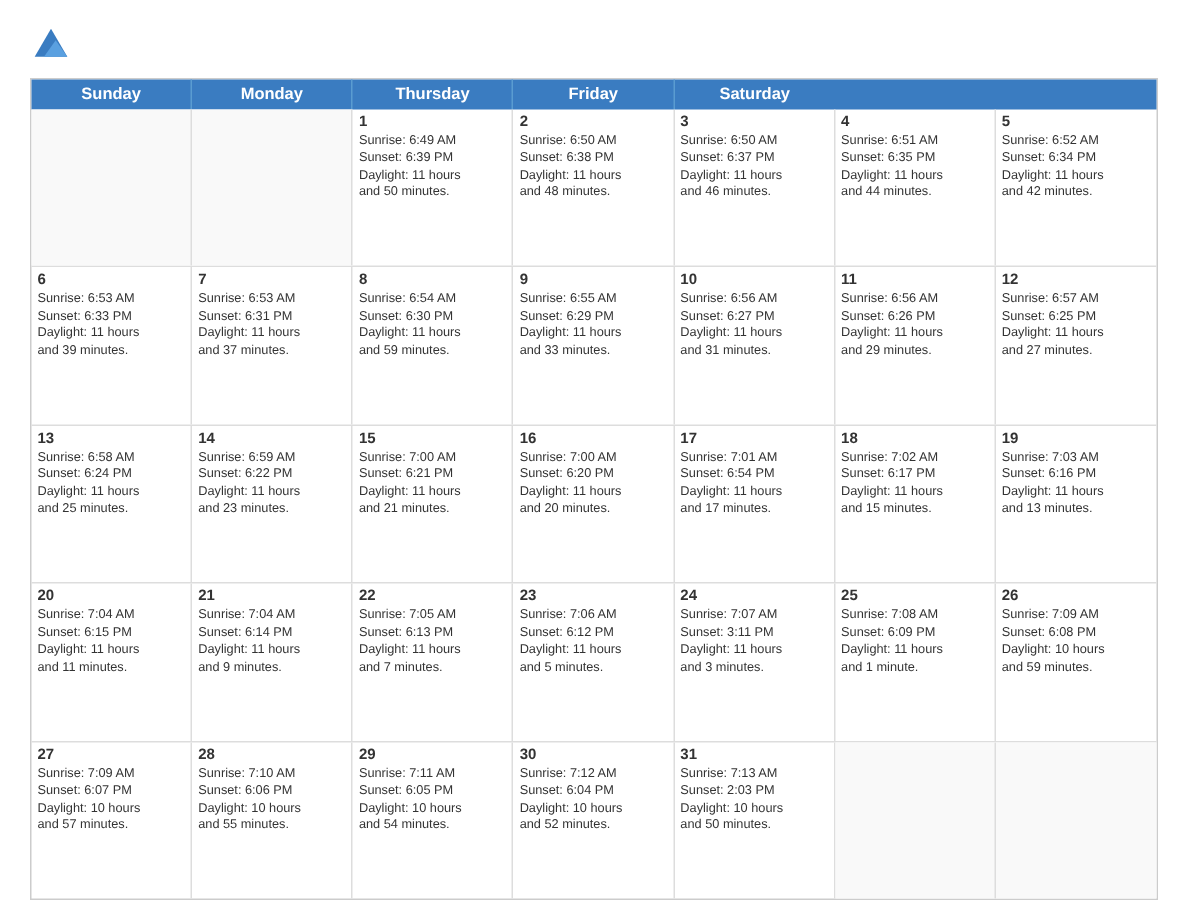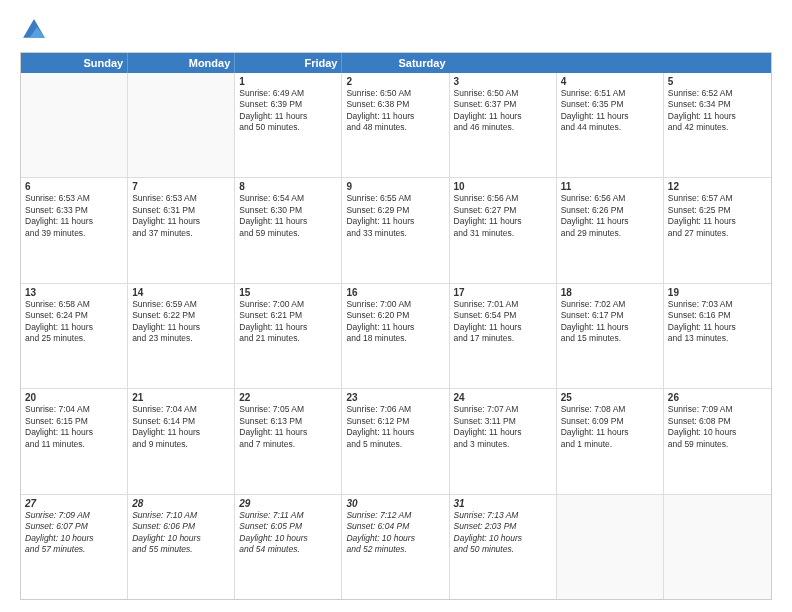--- a/index.html
+++ b/index.html
@@ -63,36 +63,36 @@
     .cal-header-row {
       display: grid;
       grid-template-columns: repeat(7, 1fr);
       background: #3a7cc1;
     }
     .cal-header-cell {
       color: #fff;
       font-size: 11px;
       font-weight: bold;
       padding: 4px 4px;
-      text-align: right;
+      text-align: center;
       border-right: 1px solid #5a9cd1;
     }
     .cal-header-cell:last-child { border-right: none; }
     .cal-body {
       flex: 1;
       display: flex;
       flex-direction: column;
     }
     .cal-week {
       display: grid;
       grid-template-columns: repeat(7, 1fr);
       flex: 1;
       border-bottom: 1px solid #ddd;
     }
-    .cal-week:last-child { border-bottom: none; font-style: italic; }
+    .cal-week:last-child { border-bottom: none; }
     .cal-cell {
       border-right: 1px solid #ddd;
       padding: 3px 4px;
       font-size: 8.5px;
       color: #333;
       vertical-align: top;
       min-height: 0;
     }
     .cal-cell:last-child { border-right: none; }
     .day-num {
@@ -125,20 +125,21 @@
     <div class="title-block">
       <div class="main-title"></div>
       <div class="subtitle"></div>
     </div>
   </div>
 
   <div class="calendar">
     <div class="cal-header-row" id="cal-header">
         <div class="cal-header-cell">Sunday</div>
         <div class="cal-header-cell">Monday</div>
+        <div class="cal-header-cell">Thursday</div>
         <div class="cal-header-cell">Friday</div>
         <div class="cal-header-cell">Saturday</div>
       </div>
     <div class="cal-body" id="cal-body">
         <div class="cal-week">
           <div class="cal-cell empty"></div>
           <div class="cal-cell empty"></div>
           <div class="cal-cell">
             <span class="day-num">1</span>
             <span class="cell-line">Sunrise: 6:49 AM</span>
@@ -246,21 +247,21 @@
             <span class="cell-line">Sunrise: 7:00 AM</span>
             <span class="cell-line">Sunset: 6:21 PM</span>
             <span class="cell-line">Daylight: 11 hours</span>
             <span class="cell-line">and 21 minutes.</span>
           </div>
           <div class="cal-cell">
             <span class="day-num">16</span>
             <span class="cell-line">Sunrise: 7:00 AM</span>
             <span class="cell-line">Sunset: 6:20 PM</span>
             <span class="cell-line">Daylight: 11 hours</span>
-            <span class="cell-line">and 18 minutes.</span>
+            <span class="cell-line">and 20 minutes.</span>
           </div>
           <div class="cal-cell">
             <span class="day-num">17</span>
             <span class="cell-line">Sunrise: 7:01 AM</span>
             <span class="cell-line">Sunset: 6:54 PM</span>
             <span class="cell-line">Daylight: 11 hours</span>
             <span class="cell-line">and 17 minutes.</span>
           </div>
           <div class="cal-cell">
             <span class="day-num">18</span>

